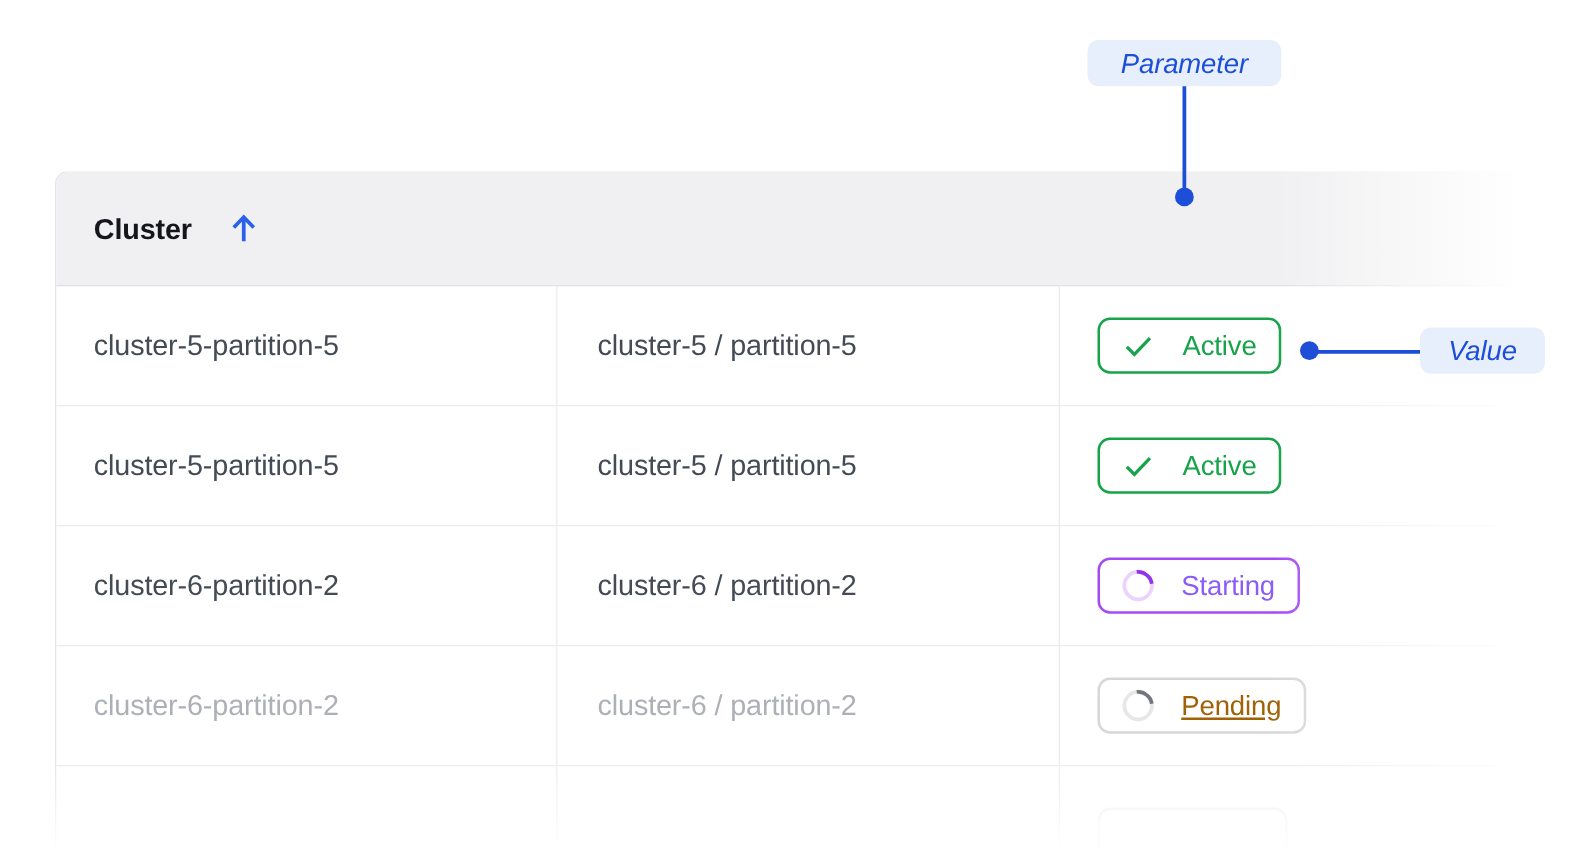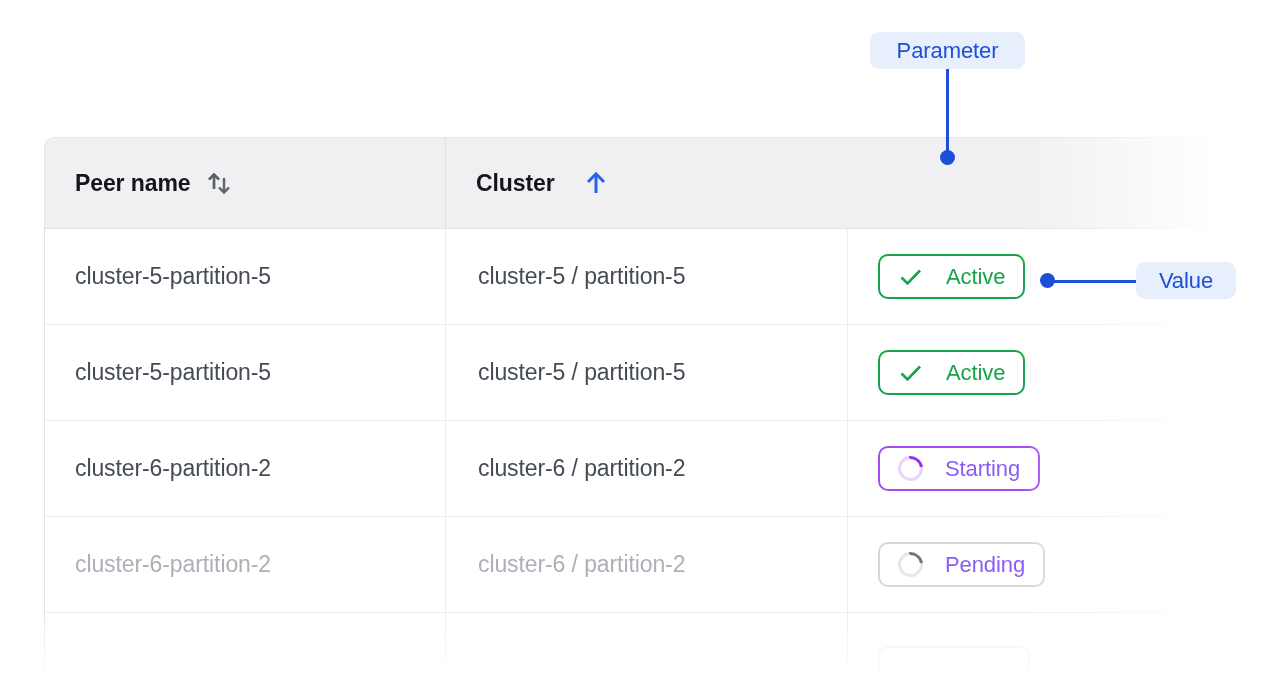--- a/index.html
+++ b/index.html
@@ -62,21 +62,21 @@
     height: 45px;
     padding: 0 18px;
     border-radius: 10px;
     border: 2px solid;
     font-size: 22px;
     font-weight: 500;
     background: #ffffff;
   }
   .badge.active   { border-color: #16a34a; color: #16a34a; }
   .badge.starting { border-color: #a64bf4; color: #8b5cf6; }
-  .badge.pending  { border-color: #d7d7db; color: #8b5cf6; }
+  .badge.pending  { border-color: #d7d7db; color: #a16207; text-decoration: underline; }
   .badge.ghost    { border-color: #e3e3e6; width: 152px; opacity: 0.55; }
 
   .spinner {
     width: 25px; height: 25px;
     border-radius: 50%;
     border: 3.5px solid;
     transform: rotate(38deg);
   }
   .spinner.purple { border-color: #ead3fc; border-top-color: #9333ea; }
   .spinner.gray   { border-color: #e7e7ea; border-top-color: #71767f; }
@@ -94,21 +94,21 @@
   }
   .fade-bottom {
     position: absolute;
     left: 0; bottom: 0; width: 100%; height: 80px;
     background: linear-gradient(to bottom, rgba(255,255,255,0) 0%, #ffffff 92%);
     pointer-events: none;
     z-index: 6;
   }
 
   
-  .annotation { position: absolute; z-index: 20; }
+  .annotation { position: absolute; z-index: 20; font-style: italic; }
   .pill {
     display: flex;
     align-items: center;
     justify-content: center;
     background: #e8effc;
     color: #1d4ed8;
     font-size: 22px;
     font-weight: 500;
     border-radius: 9px;
   }
@@ -123,32 +123,20 @@
   }
   .dot-parameter { left: 940px; top: 150px; }
   .dot-value     { left: 1040px; top: 273px; }
 </style>
 </head>
 <body>
 
 <div class="table-wrap">
 
   <div class="thead">
-    <div class="th col1">
-      <span>Peer name</span>
-      <span class="sort-icon">
-        <svg width="30" height="32" viewBox="0 0 30 32" fill="none">
-          <path d="M10 22 V8 M5 12.5 L10 7.5 L15 12.5" stroke="#5b626a" stroke-width="2.4"></path>
-          <path d="M10 22 V8" stroke="#5b626e" stroke-width="2.4"></path>
-          <path d="M5 12.5 L10 7.5 L15 12.5" stroke="#5b626e" stroke-width="2.4" fill="none"></path>
-          <path d="M20 11 V25" stroke="#5b626e" stroke-width="2.4"></path>
-          <path d="M15 20.5 L20 25.5 L25 20.5" stroke="#5b626e" stroke-width="2.4" fill="none"></path>
-        </svg>
-      </span>
-    </div>
     <div class="th col3">
       <span>Cluster</span>
       <span class="arrow-up-icon" style="margin-left:12px;">
         <svg width="30" height="30" viewBox="0 0 30 30" fill="none">
           <path d="M15 25 V6.5" stroke="#2b61ea" stroke-width="3"></path>
           <path d="M7 14 L15 5.8 L23 14" stroke="#2b61ea" stroke-width="3" fill="none"></path>
         </svg>
       </span>
     </div>
   </div>

